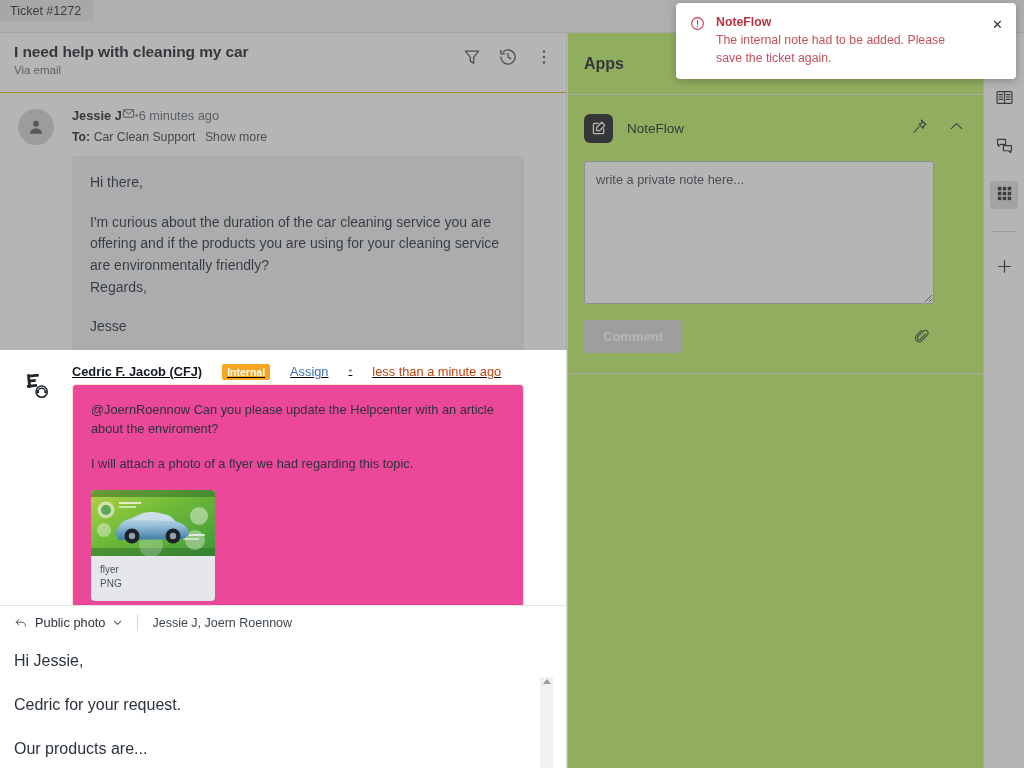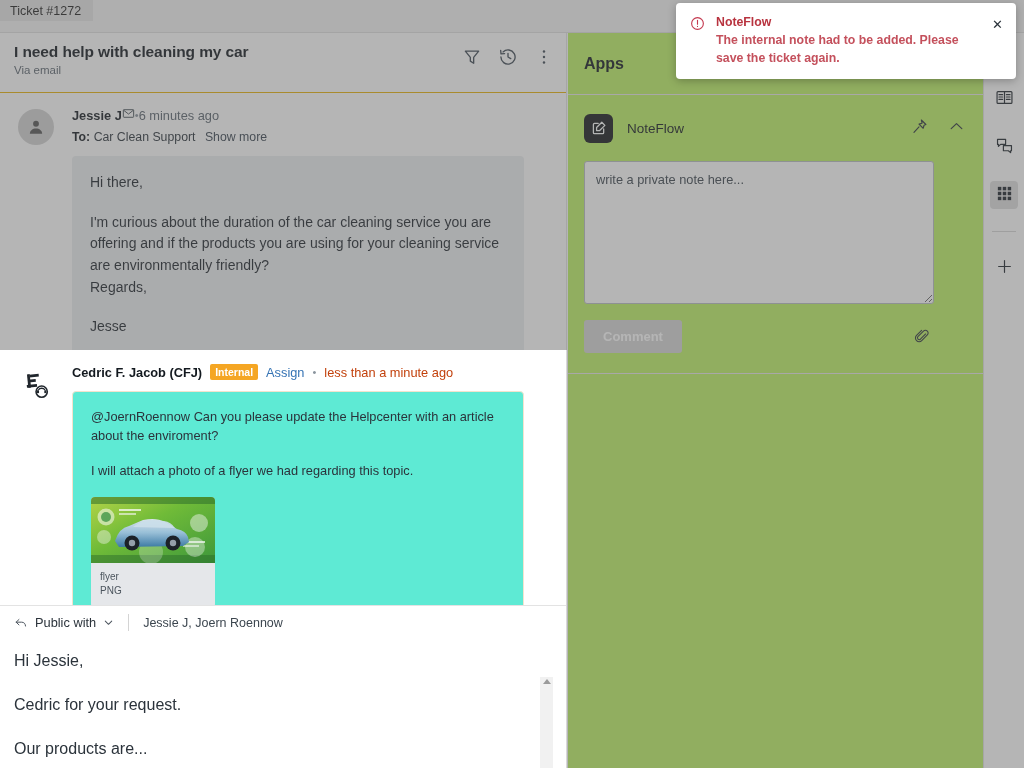--- a/index.html
+++ b/index.html
@@ -144,31 +144,31 @@
     border-right: 1px solid #d9d9d9;
     overflow: hidden;
   }
   .note-block { position: relative; padding: 14px 42px 0 14px; }
   .note-avatar {
     position: absolute; left: 18px; top: 18px; width: 38px; height: 38px;
     display: flex; align-items: center; justify-content: center;
   }
   .note-avatar svg { width: 34px; height: 34px; }
   .note-main { margin-left: 58px; }
-  .note-line1 { display: flex; align-items: center; gap: 8px; font-size: 12.8px; }
+  .note-line1 { display: flex; align-items: flex-start; gap: 20px; font-size: 12.8px; text-decoration: underline; }
   .note-author { font-weight: bold; color: #13191f; }
   .badge-internal {
     background: #f5a623; color: #ffffff; font-size: 10.5px; font-weight: bold;
     padding: 2px 5px 2px 5px; border-radius: 2px; line-height: 1.15;
   }
   .link-assign { color: #3573b4; cursor: pointer; }
   .note-time { color: #c2410c; }
   .note-bubble {
-    margin-top: 11px; max-width: 452px;
-    background: #5eead4; border: 1px solid #f4e3cd; border-radius: 4px;
+    margin-top: 4px; max-width: 452px;
+    background: #ec4899; border: 1px solid #f4e3cd; border-radius: 4px;
     padding: 15px 18px 16px 18px;
     font-size: 12.8px; color: #2b333b; line-height: 1.5;
   }
   .note-bubble p { margin: 0; }
   .note-bubble p.gap { margin-top: 16px; }
 
   .attach-card {
     margin-top: 16px; width: 124px; border-radius: 4px; overflow: hidden;
     background: #e5e7ea; cursor: pointer;
   }
@@ -211,21 +211,21 @@
   .toast {
     position: absolute; left: 676px; top: 3px; width: 340px; height: 76px;
     background: #ffffff; border-radius: 4px; z-index: 90;
     box-shadow: 0 2px 9px rgba(0,0,0,0.26);
     padding: 12px 14px 0 14px;
   }
   .toast-inner { display: flex; gap: 11px; }
   .toast-ico { flex: 0 0 auto; margin-top: 1px; }
   .toast-ico svg { width: 15px; height: 15px; color: #c4394f; }
   .toast-title { font-size: 12.3px; font-weight: bold; color: #b8333f; line-height: 1.25; }
-  .toast-msg { font-size: 12.3px; color: #c4505c; line-height: 1.42; margin-top: 2px; max-width: 255px; font-weight: bold; }
+  .toast-msg { font-size: 12.3px; color: #c4505c; line-height: 1.42; margin-top: 2px; max-width: 255px; }
   .toast-close {
     position: absolute; right: 11px; top: 13px;
     background: none; border: none; cursor: pointer;
     font-size: 13px; color: #2b333b; line-height: 1; padding: 2px;
     font-family: "Liberation Sans", sans-serif;
   }
 </style>
 </head>
 <body>
 
@@ -471,21 +471,21 @@
     </div>
   </div>
 
   <div class="editor">
     <div class="editor-bar">
       <span class="reply-select">
         <svg class="reply-ico" viewBox="0 0 24 24" fill="none" stroke="currentColor" stroke-width="1.7" stroke-linecap="round" stroke-linejoin="round">
           <polyline points="8.5,6 3.6,10.6 8.5,15.2"></polyline>
           <path d="M3.6 10.6h9.4c4.2 0 6.6 2.6 6.8 6.6"></path>
         </svg>
-        <span>Public with</span>
+        <span>Public photo</span>
         <svg class="chev" viewBox="0 0 24 24" fill="none" stroke="currentColor" stroke-width="2.2" stroke-linecap="round" stroke-linejoin="round">
           <polyline points="5,9 12,16 19,9"></polyline>
         </svg>
       </span>
       <span class="editor-divider"></span>
       <span class="recipients">Jessie J, Joern Roennow</span>
     </div>
 
     <div class="editor-body">
       <p>Hi Jessie,</p>

